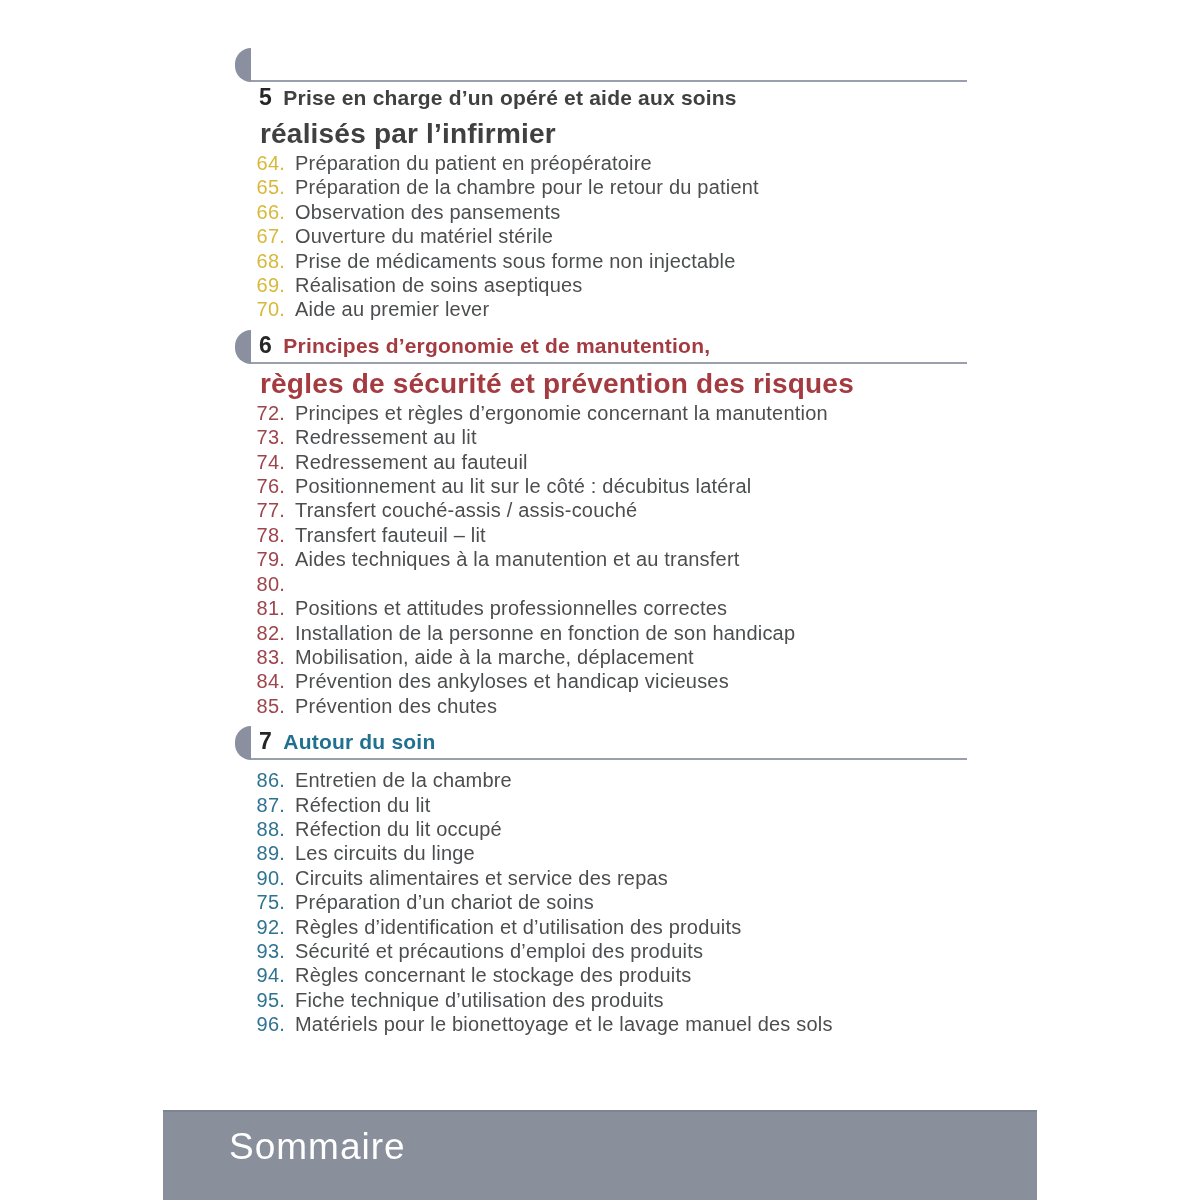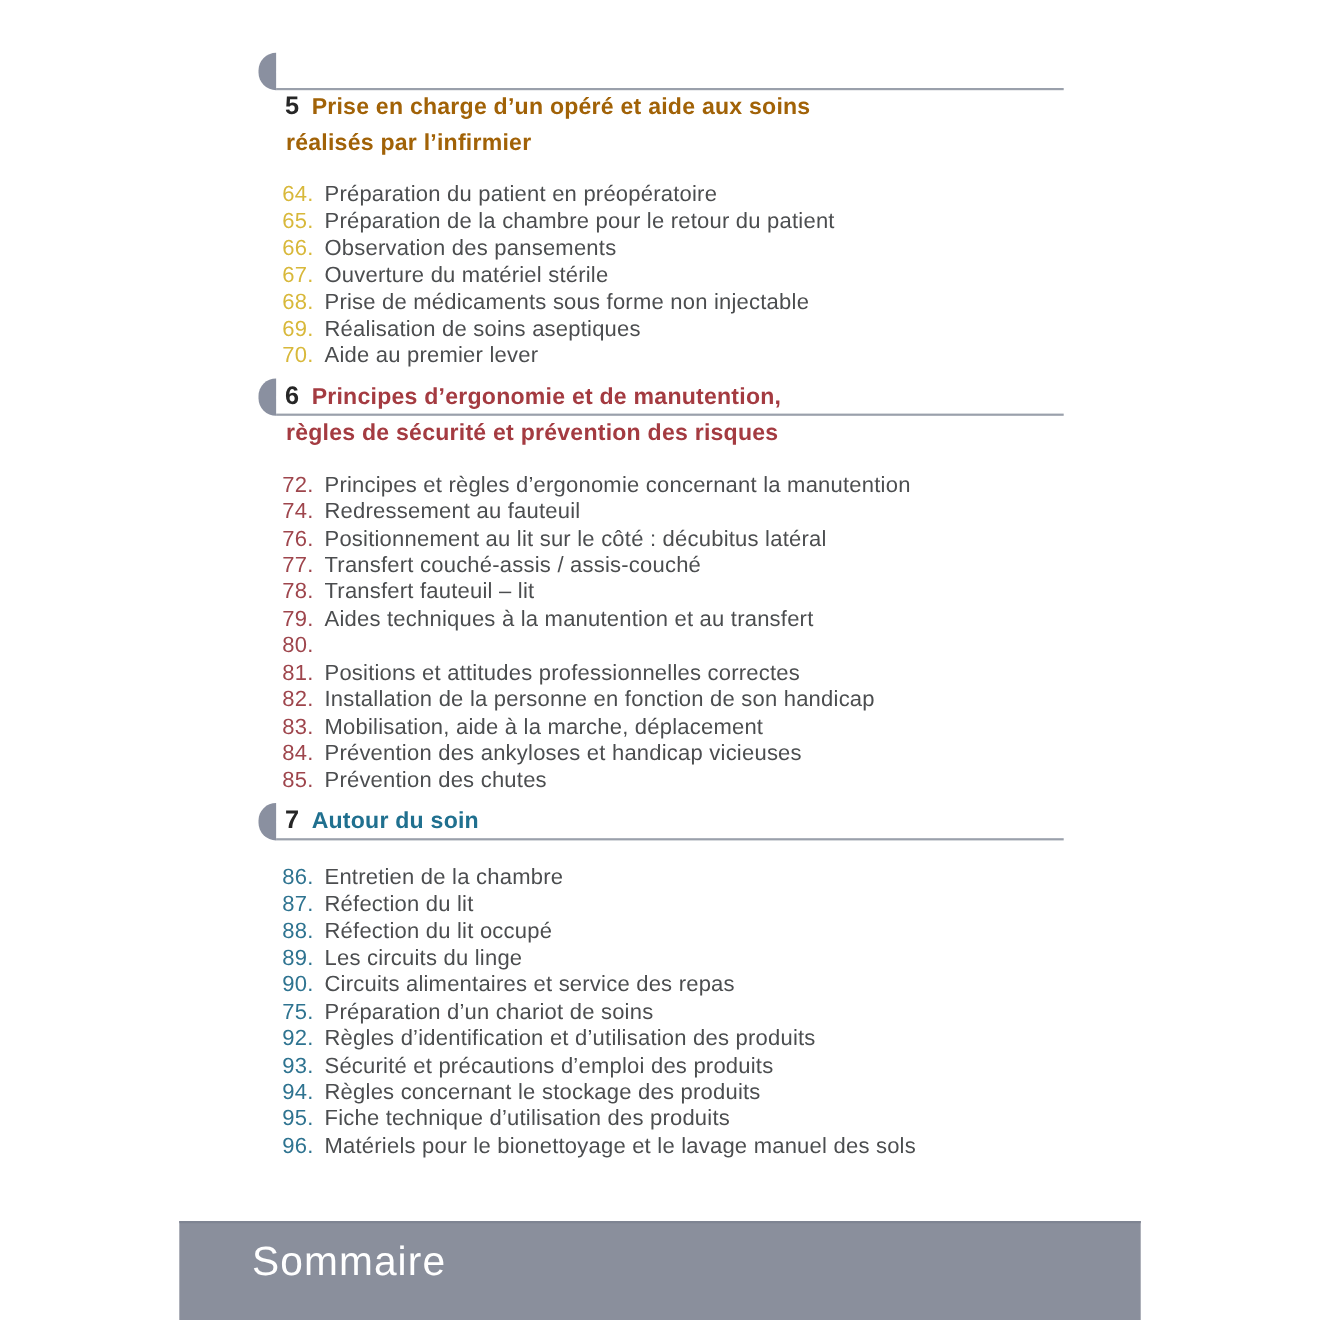--- a/index.html
+++ b/index.html
@@ -19,32 +19,32 @@
   .rule {
     flex:1; display:flex; align-items:baseline;
     border-bottom:2px solid #9aa0ab; height:30px;
   }
   .sec-num {
     font-size:23px; font-weight:bold; color:#262626;
     margin:0 11px 0 8px; letter-spacing:0.5px;
   }
   .sec-title { font-size:21px; font-weight:bold; letter-spacing:0.2px; }
   .sec-line2 {
-    font-size:21px; font-weight:bold; letter-spacing:0.2px;
+    font-size:28px; font-weight:bold; letter-spacing:0.2px;
     margin-left:25px; margin-top:4px; height:25px;
   }
 
-  .gold { color:#a16207;margin-top:36px; }
+  .gold { color:#404040;margin-top:36px; }
   .red  { color:#a43b41; }
   .teal { color:#20708f; }
   .gold-num { color:#d8b83a; }
   .red-num  { color:#9e454c; }
   .teal-num { color:#2e7390; }
 
-  .items { margin-top:22px; }
+  .items { margin-top:8px; }
   .item {
     display:flex; align-items:flex-start;
     font-size:20px; line-height:24.4px; color:#4b4d4f; letter-spacing:0.2px;
   }
   .item-num { flex:0 0 50px; text-align:right; }
   .item-text { margin-left:10px; white-space:pre-line; }
 
   .footer-bar {
     position:absolute; left:163px; top:1110px; width:874px; height:90px;
     background:#8a8f9c; border-top:2px solid #7e8492; box-sizing:border-box;
@@ -109,20 +109,24 @@
           <span class="sec-title red">Principes d’ergonomie et de manutention,</span>
         </div>
       </div>
       <div class="sec-line2 red">règles de sécurité et prévention des risques</div>
       <div class="items">
         <div class="item">
             <span class="item-num red-num">72.</span>
             <span class="item-text">Principes et règles d’ergonomie concernant la manutention</span>
           </div>
         <div class="item">
+            <span class="item-num red-num">73.</span>
+            <span class="item-text">Redressement au lit</span>
+          </div>
+        <div class="item">
             <span class="item-num red-num">74.</span>
             <span class="item-text">Redressement au fauteuil</span>
           </div>
         <div class="item">
             <span class="item-num red-num">76.</span>
             <span class="item-text">Positionnement au lit sur le côté : décubitus latéral</span>
           </div>
         <div class="item">
             <span class="item-num red-num">77.</span>
             <span class="item-text">Transfert couché-assis / assis-couché</span>

